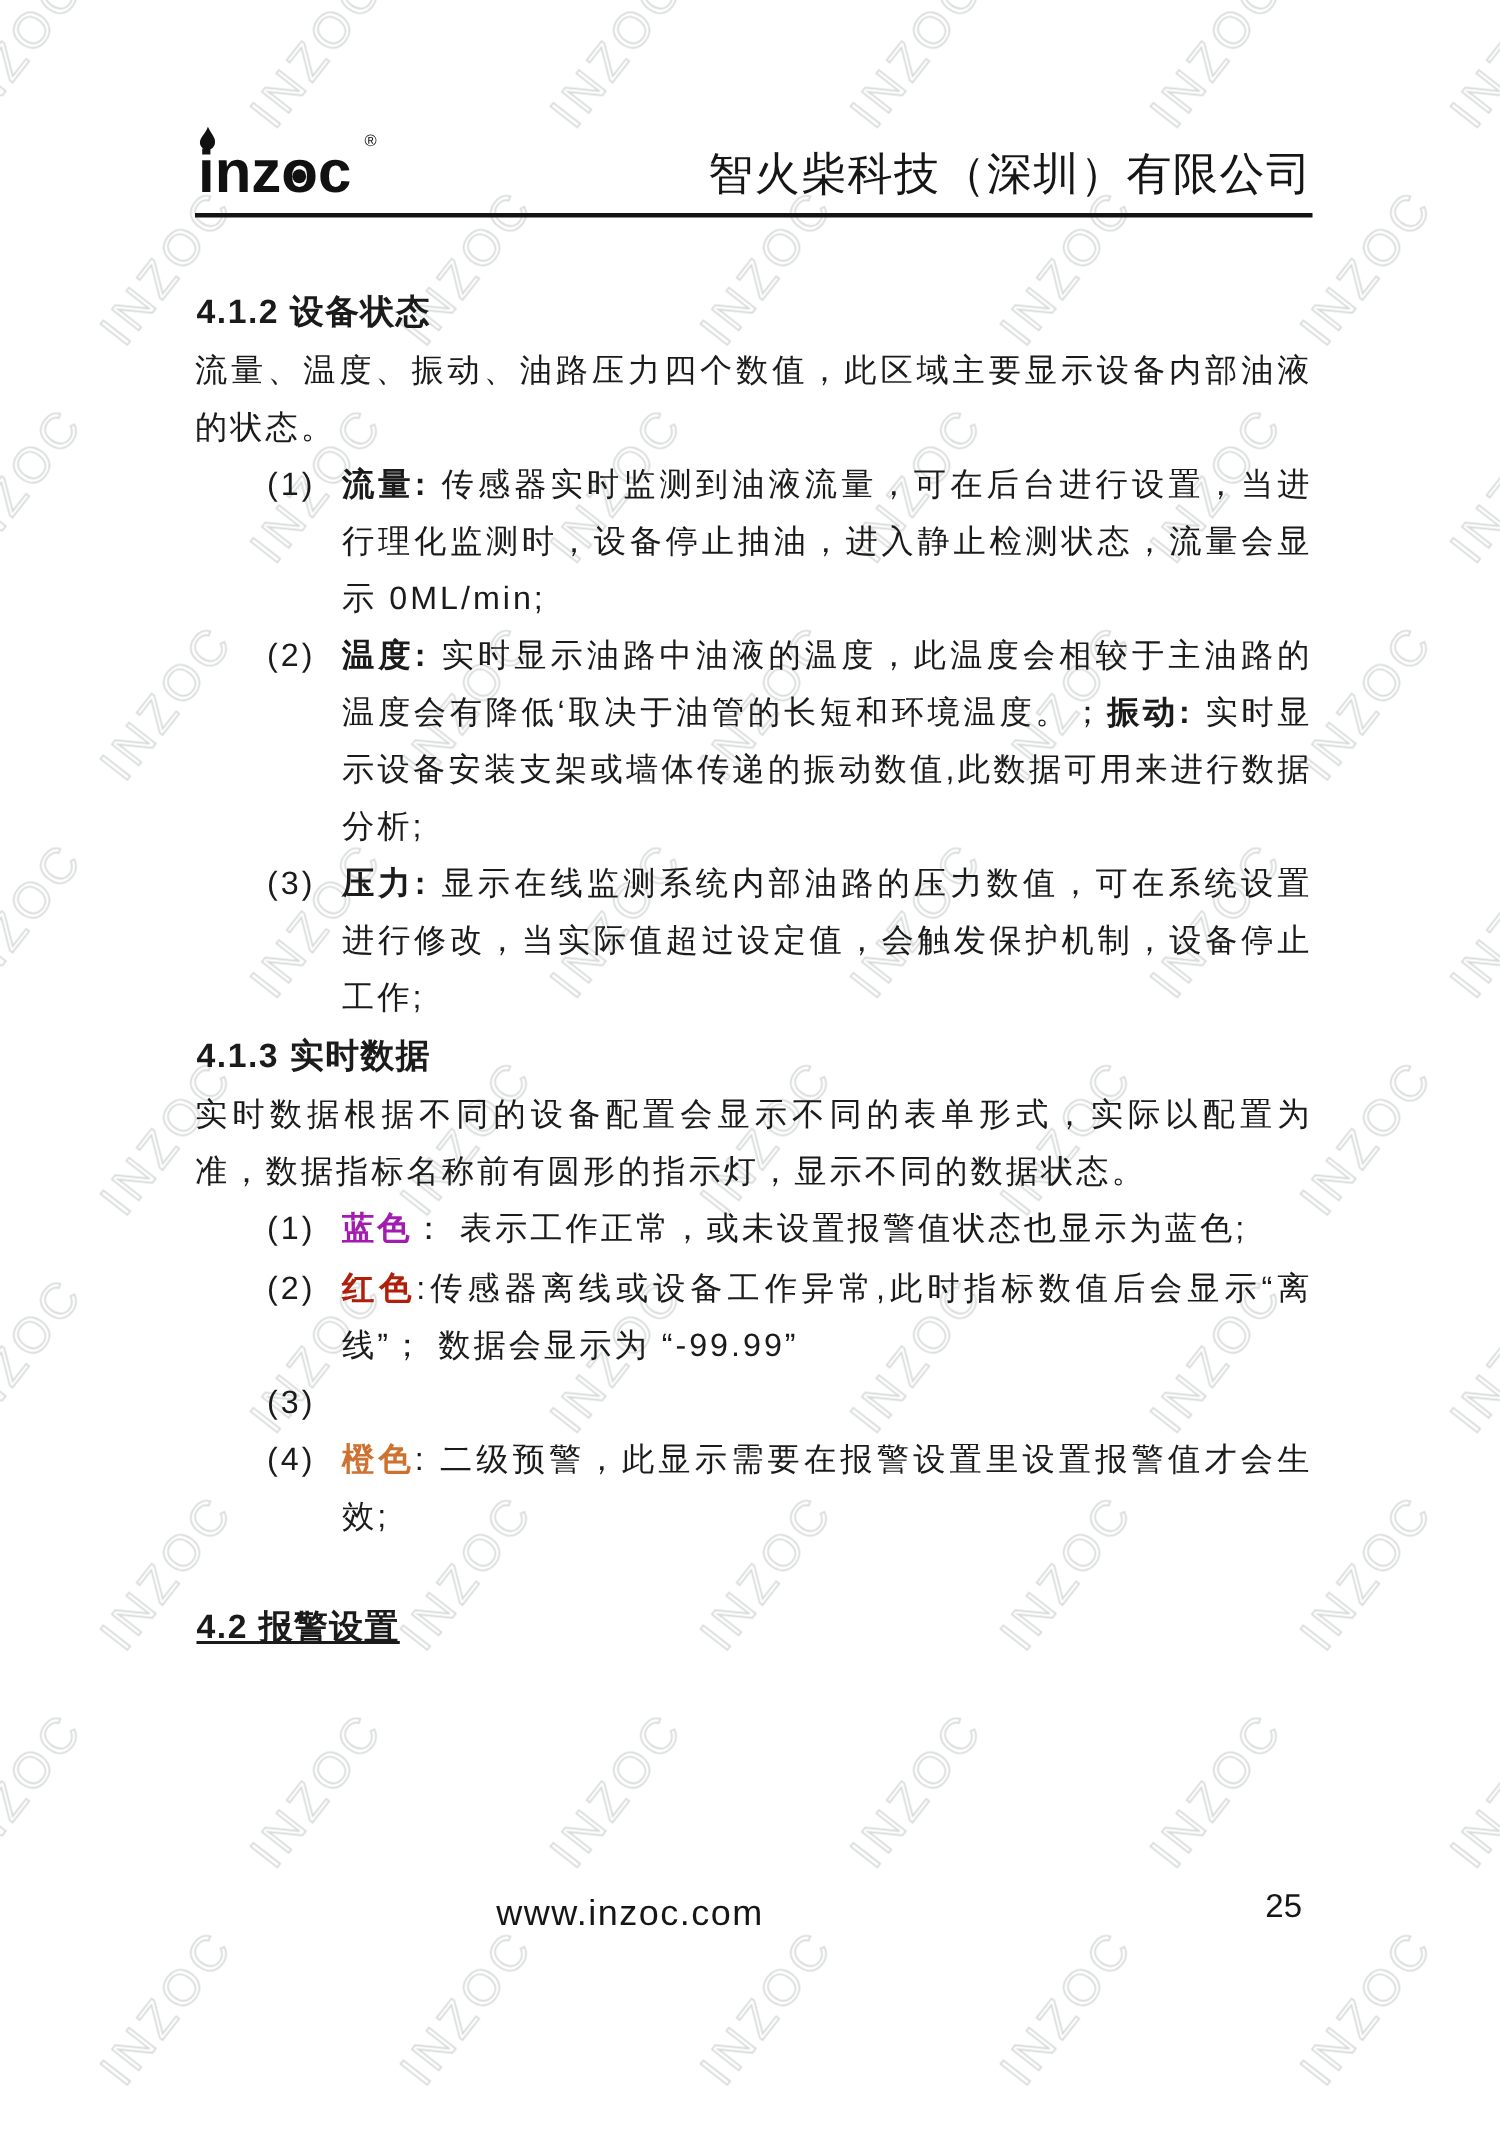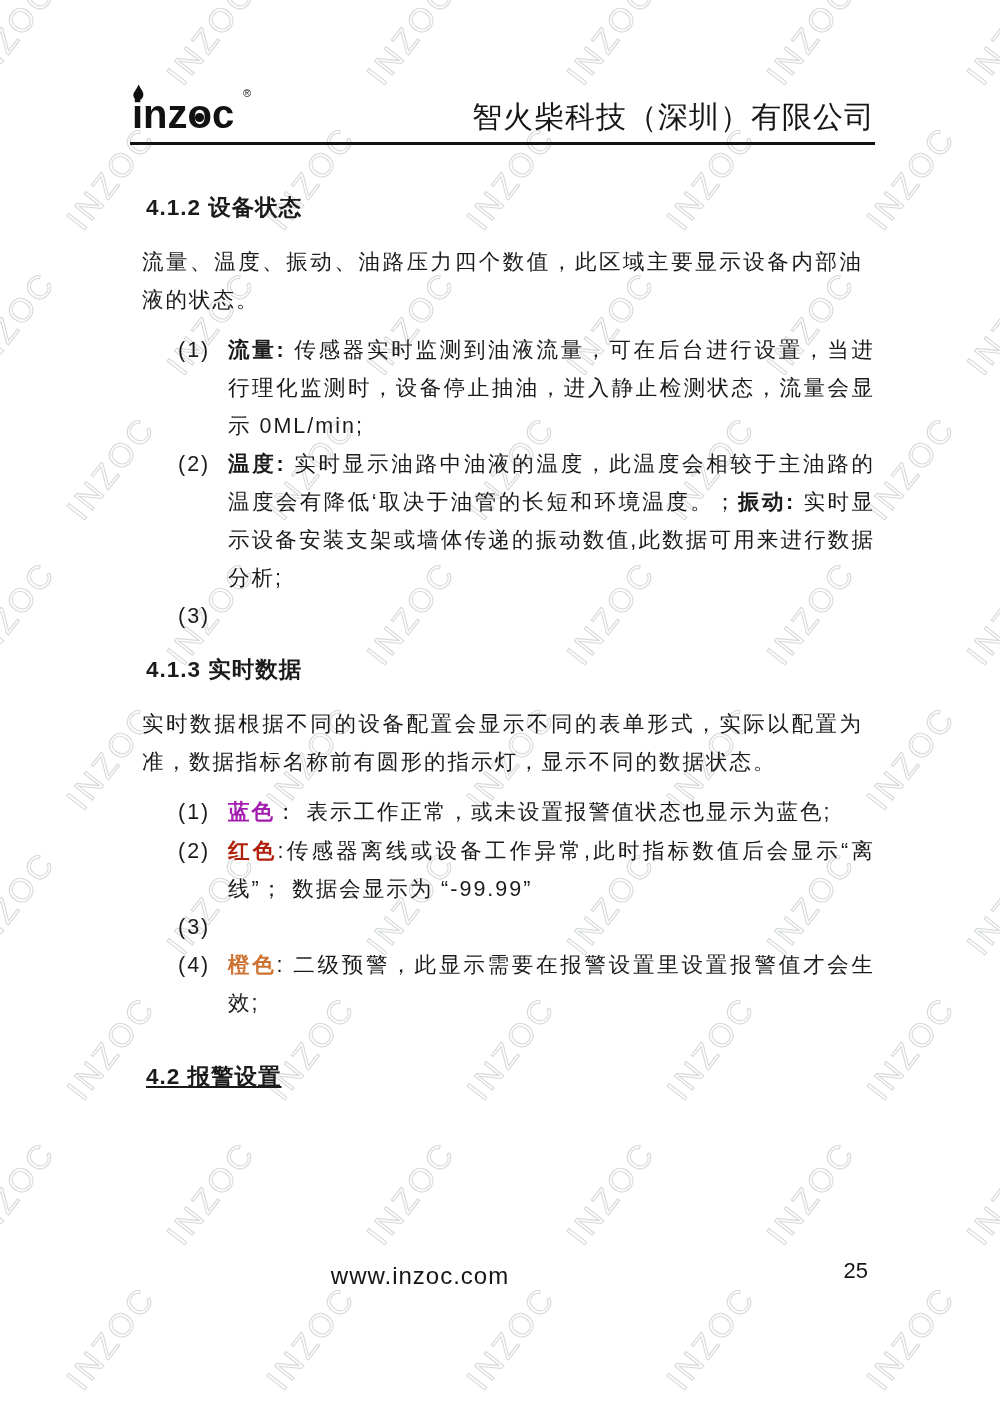--- a/index.html
+++ b/index.html
@@ -56,30 +56,30 @@
 
   
   .main {
     margin: 0 125px 0 130px;
     font-size: 21.5px;
     line-height: 38px;
     letter-spacing: 2px;
     text-align: justify;
   }
   .sec-heading {
-    margin: 16px;
+    margin: 1px;
     font-size: 22.5px;
     font-weight: bold;
     line-height: 38px;
     letter-spacing: 1px;
     text-align: left;
   }
   .sec-heading.first { margin-top: 44px; }
   .sec-heading.last { margin-top: 36px; text-decoration: underline; }
-  .intro { margin: 12px; }
+  .intro { margin: 0; }
   .item { display: flex; }
   .item .num { flex: 0 0 50px; margin-left: 48px; }
   .item .itext { flex: 1; text-align: justify; }
   .lead { font-weight: bold; }
 
   
   .footer-url {
     position: absolute;
     top: 1262px;
     left: 0;
@@ -142,20 +142,21 @@
         <span class="itext"><span class="lead">流量</span><span class="lead">: </span><span>传感器实时监测到油液流量，可在后台进行设置，当进行理化监测时，设备停止抽油，进入静止检测状态，流量会显示 0ML/min;</span></span>
       </div>
 
       <div class="item">
         <span class="num">(2)</span>
         <span class="itext"><span class="lead">温度</span><span class="lead">: </span><span>实时显示油路中油液的温度，此温度会相较于主油路的温度会有降低‘取决于油管的长短和环境温度。；</span><span class="lead">振动</span><span class="lead">: </span><span>实时显示设备安装支架或墙体传递的振动数值,此数据可用来进行数据分析;</span></span>
       </div>
 
       <div class="item">
         <span class="num">(3)</span>
+        <span class="itext"><span class="lead">压力</span><span class="lead">: </span><span>显示在线监测系统内部油路的压力数值，可在系统设置进行修改，当实际值超过设定值，会触发保护机制，设备停止工作;</span></span>
       </div>
 
       <h2 class="sec-heading">4.1.3 实时数据</h2>
       <p class="intro">实时数据根据不同的设备配置会显示不同的表单形式，实际以配置为准，数据指标名称前有圆形的指示灯，显示不同的数据状态。</p>
 
       <div class="item">
         <span class="num">(1)</span>
         <span class="itext"><span class="lead" style="color: #a21caf; font-family: Liberation Mono, monospace;">蓝色</span><span>： </span><span>表示工作正常，或未设置报警值状态也显示为蓝色;</span></span>
       </div>
 

